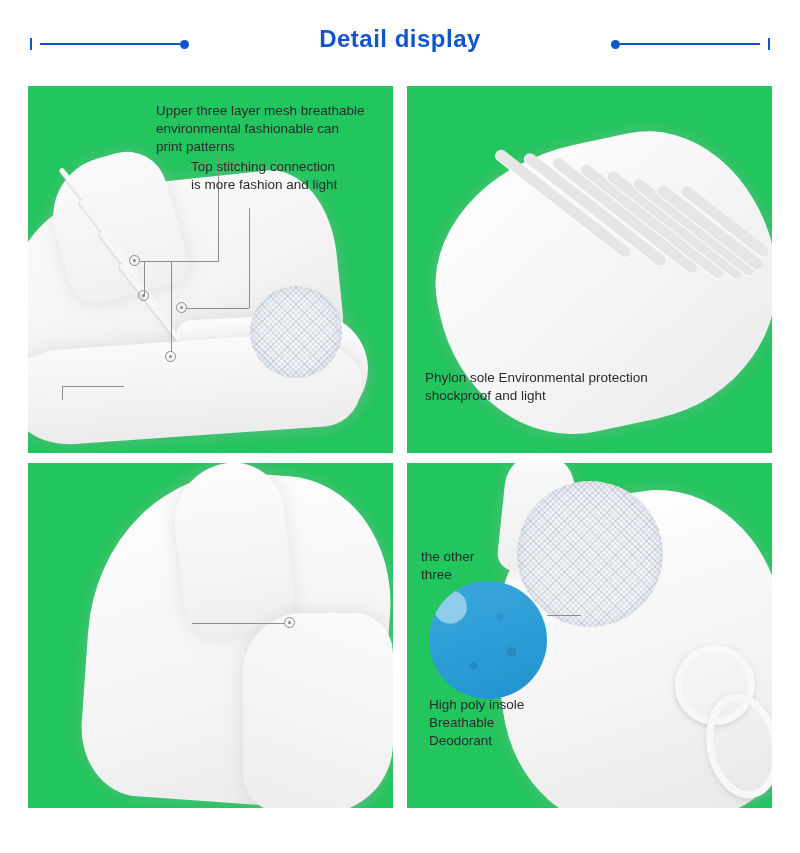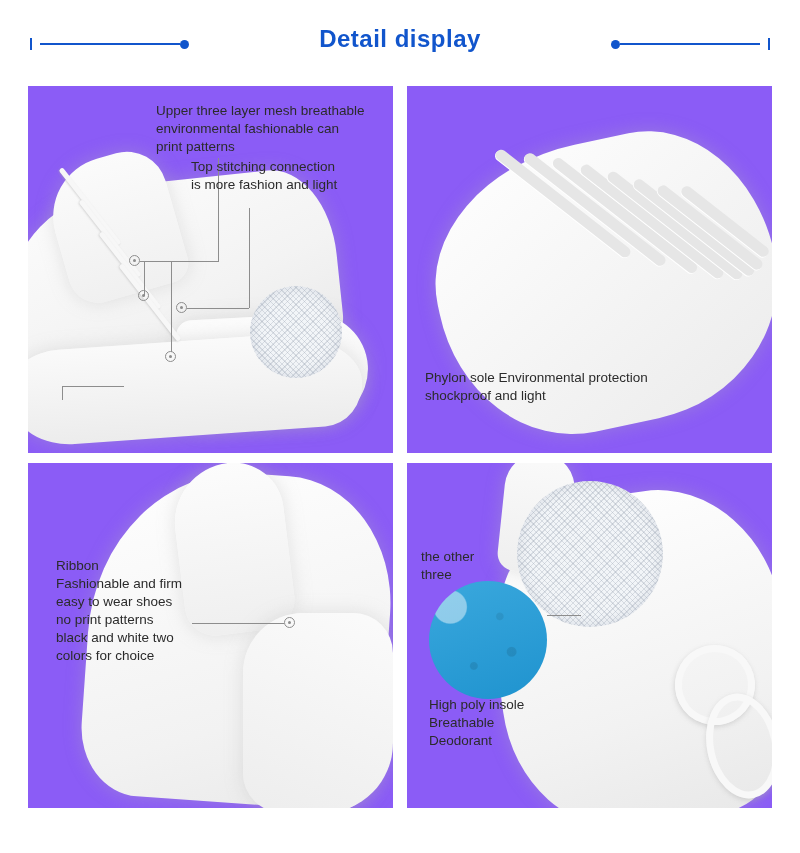--- a/index.html
+++ b/index.html
@@ -69,21 +69,21 @@
   .grid {
     position: relative;
     margin: 8px 28px 0 28px;
     display: grid;
     grid-template-columns: 365px 365px;
     grid-template-rows: 367px 345px;
     gap: 10px 14px;
   }
   .panel {
     position: relative;
-    background: #8b5cf6;
+    background: #22c55e;
     overflow: hidden;
   }
 
   
   .shoe-layer {
     position: absolute;
     background: #ffffff;
     box-shadow: 0 0 18px rgba(180,180,180,0.35);
   }
 
@@ -310,26 +310,20 @@
 
       <div class="callout" style="left:18px; top:283px; width:340px;">Phylon sole   Environmental protection
 shockproof and light</div>
     </div>
 
     <div class="panel">
       <div class="shoe-layer p3-body"></div>
       <div class="shoe-layer p3-tongue"></div>
       <div class="shoe-layer p3-heel"></div>
 
-      <div class="callout" style="left:28px; top:94px; width:200px;">Ribbon
-Fashionable and firm
-easy to wear shoes
-no print patterns
-black and white two
-colors for choice</div>
       <span class="marker" style="left:256px; top:154px;"></span>
       <span class="leader h" style="left:164px; top:160px; width:92px;"></span>
     </div>
 
     <div class="panel">
       <div class="shoe-layer p4-body"></div>
       <div class="shoe-layer p4-tongue"></div>
       <div class="p4-lace-loop" style="left:268px; top:182px; width:66px; height:66px; transform:rotate(18deg);"></div>
       <div class="p4-lace-loop" style="left:300px; top:230px; width:58px; height:92px; transform:rotate(-12deg);"></div>
 

